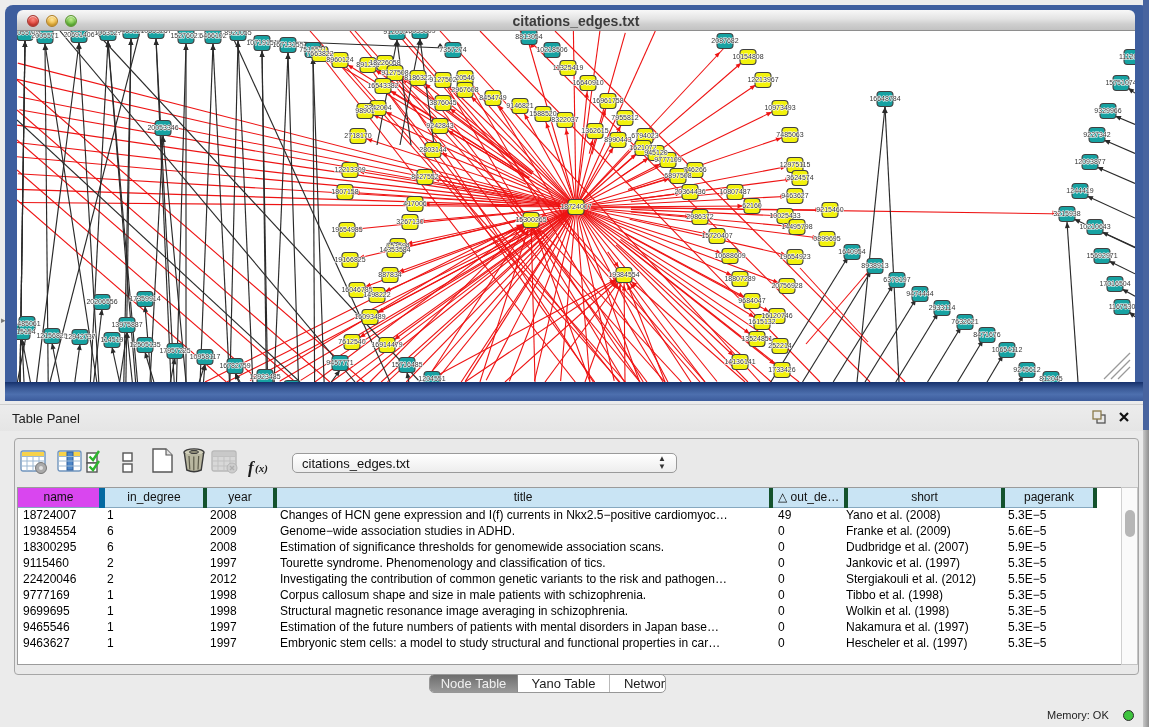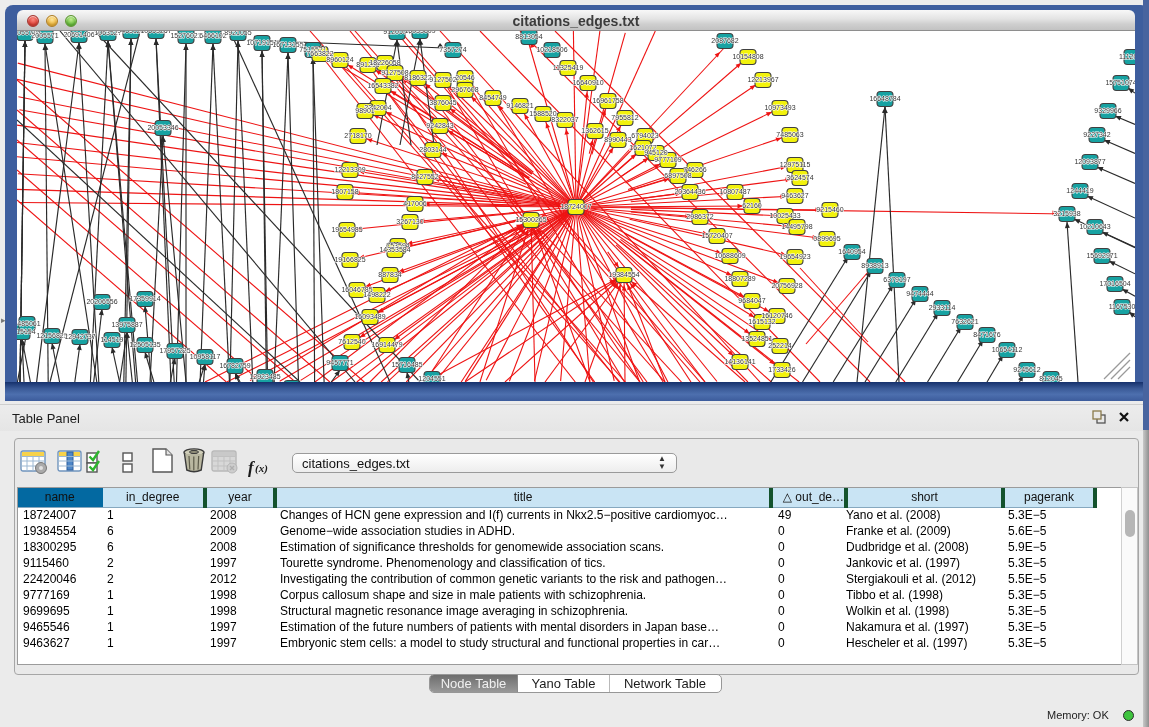--- a/index.html
+++ b/index.html
@@ -30,21 +30,21 @@
 th{background:#c9e4f4;font-weight:normal;font-size:12px;color:#111;height:19px;border-right:4px solid #14532d;border-bottom:1px solid #86a8bf;padding:0}
 td{height:16px;padding:0 0 0 5px;white-space:nowrap;overflow:hidden;color:#000}
 td.c0{padding-left:5px}
 td.c4{padding-left:7px}
 td.c5{padding-left:0}
 tr{height:16px}
 
 #scrollbar{position:absolute;left:1106px;top:48px;width:17px;height:178px;background:#fafafa;border:1px solid #c4c4c4;border-left:1px solid #d0d0d0}
 #thumb{position:absolute;left:3px;top:22px;width:10px;height:27px;background:#b6b6b6;border-radius:5px}
 
-#segs{position:absolute;left:429px;top:674px;width:293px;height:19px;border:1px solid #979797;border-radius:5px;background:#ffffff;display:flex;overflow:hidden}
+#segs{position:absolute;left:429px;top:674px;width:237px;height:19px;border:1px solid #979797;border-radius:5px;background:#ffffff;display:flex;overflow:hidden}
 .seg{flex:none;text-align:center;font-size:13px;color:#1b1b1b;padding-top:1px;height:100%}
 #seg1{width:88px;background:linear-gradient(180deg,#6e6e6e,#989898);color:#f0f0f0;border-right:1px solid #8b8b8b}
 #seg2{width:92px;border-right:1px solid #b9b9b9}
 #seg3{width:110px}
 #memory{position:absolute;left:1047px;top:709px;font-size:11px;color:#222}
 #memdot{position:absolute;left:1123px;top:710px;width:11px;height:11px;border-radius:50%;background:#3ec43e;border:1px solid #2d2d2d}
 
 </style></head><body>
 <div id="stage">
   <div id="frame"></div>
@@ -845,25 +845,25 @@
               <col style="width:103px">
               <col style="width:70px">
             <col style="width:496px">
               <col style="width:75px">
               <col style="width:157px">
             <col style="width:92px">
               <col>
           </colgroup>
           <tbody>
               <tr>
-            <th style="background:#0369a1;border-right:1px solid #0369a1">name</th>
+            <th style="background:#d946ef;border-right:6px solid #0369a1">name</th>
                 <th>in_degree</th>
                 <th>year</th>
                 <th>title</th>
-            <th style="text-align:right;padding-left:5px">△ out_de…</th>
+            <th style="text-align:left;padding-left:5px">△ out_de…</th>
                 <th>short</th>
                 <th>pagerank</th>
                 <th style="background:#fff;border:none"></th>
           </tr>
           <tr>
                 <td class="c0">18724007</td>
                 <td class="c1">1</td>
                 <td class="c2">2008</td>
                 <td class="c3">Changes of HCN gene expression and I(f) currents in Nkx2.5−positive cardiomyoc…</td>
                 <td class="c4">49</td>
@@ -878,21 +878,21 @@
                 <td class="c4">0</td>
                 <td class="c5">Franke et al. (2009)</td>
                 <td class="c6">5.6E−5</td>
               </tr>
 <tr>
                 <td class="c0">18300295</td>
                 <td class="c1">6</td>
                 <td class="c2">2008</td>
                 <td class="c3">Estimation of significance thresholds for genomewide association scans.</td>
                 <td class="c4">0</td>
-                <td class="c5">Dudbridge et al. (2008)</td>
+                <td class="c5">Dudbridge et al. (2007)</td>
                 <td class="c6">5.9E−5</td>
               </tr>
 <tr>
                 <td class="c0">9115460</td>
                 <td class="c1">2</td>
                 <td class="c2">1997</td>
                 <td class="c3">Tourette syndrome. Phenomenology and classification of tics.</td>
                 <td class="c4">0</td>
                 <td class="c5">Jankovic et al. (1997)</td>
                 <td class="c6">5.3E−5</td>

